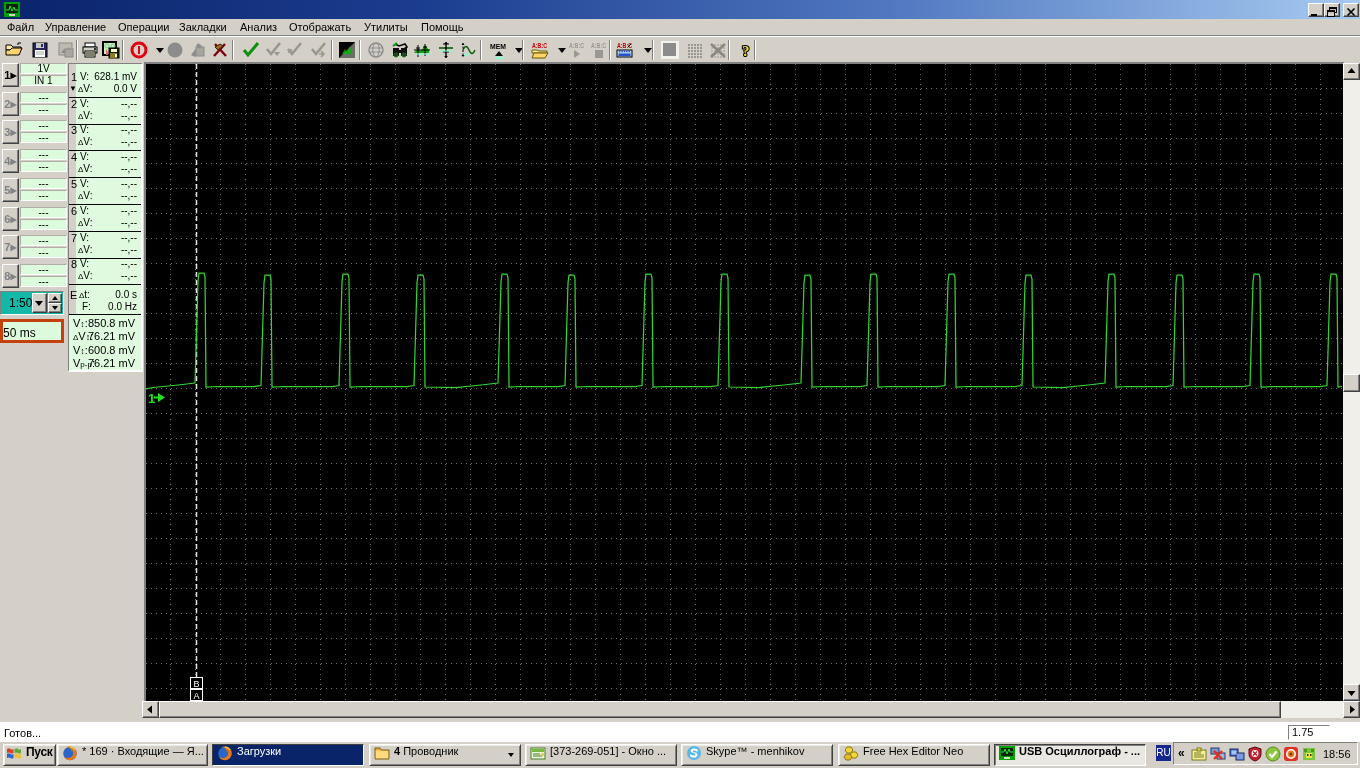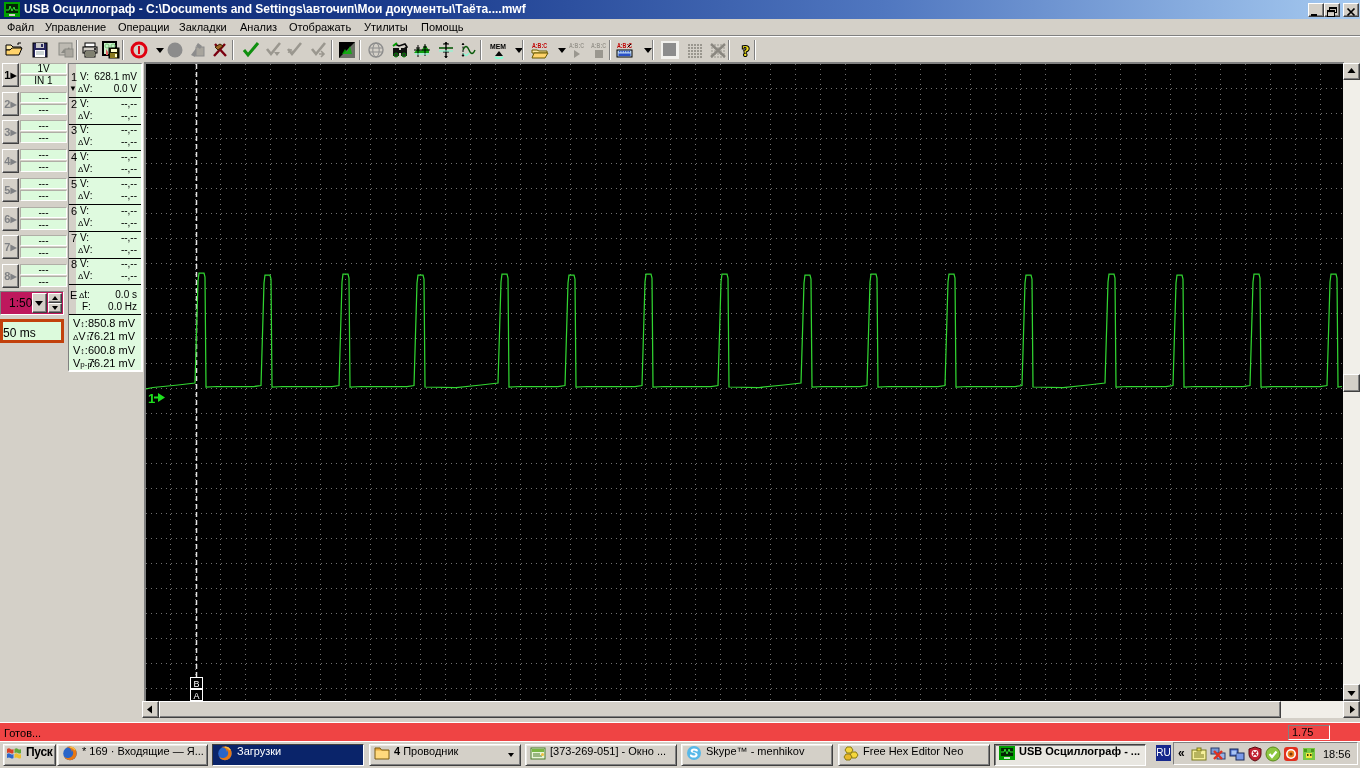--- a/index.html
+++ b/index.html
@@ -20,21 +20,20 @@
 </style></head>
 <body>
 
 <div class="abs" style="left:0;top:0;width:1360px;height:19px;background:linear-gradient(90deg,#0a246a 0%,#1b3c8e 30%,#5077c0 65%,#a6caf0 100%)">
  <svg class="abs" style="left:4px;top:2px" width="16" height="15" viewBox="0 0 16 15">
   <rect x="0" y="0" width="16" height="15" fill="#00a000"></rect>
   <rect x="2" y="2" width="12" height="9" fill="#042404"></rect>
   <polyline points="2,8 5,8 6,4 8,9 10,5 11,8 14,8" stroke="#30e030" stroke-width="1" fill="none"></polyline>
   <rect x="5" y="12" width="6" height="2" fill="#d4d0c8"></rect>
  </svg>
- <div class="abs" style="left:24px;top:2px;font-size:12px;font-weight:bold;color:#fff">USB Осциллограф - C:\Documents and Settings\авточип\Мои документы\Таёта....mwf</div>
  <div class="abs btn3d" style="left:1308px;top:3px;width:16px;height:14px"><svg width="14" height="12">
         <rect x="2" y="8" width="6" height="2" fill="#000"></rect>
       </svg></div>
  <div class="abs btn3d" style="left:1324px;top:3px;width:16px;height:14px"><svg width="14" height="12" viewBox="0 0 14 12">
         <rect x="4.5" y="1.5" width="7" height="5" fill="none" stroke="#000"></rect>
         <rect x="4.5" y="1.5" width="7" height="1.6" fill="#000"></rect>
         <rect x="2.5" y="4.5" width="7" height="6" fill="#d4d0c8" stroke="#000"></rect>
         <rect x="2.5" y="4.5" width="7" height="1.6" fill="#000"></rect>
       </svg></div>
  <div class="abs btn3d" style="left:1343px;top:3px;width:16px;height:14px"><svg width="14" height="12" viewBox="0 0 14 12">
@@ -355,21 +354,21 @@
 <div class="gbox" style="top:129px">---</div>
 <div class="chbtn btn3d" style="top:146px;color:#808285">6<span style="font-size:8px;position:relative;top:-1px">▶</span></div>
 <div class="gbox" style="top:146px">---</div>
 <div class="gbox" style="top:158px">---</div>
 <div class="chbtn btn3d" style="top:174px;color:#808285">7<span style="font-size:8px;position:relative;top:-1px">▶</span></div>
 <div class="gbox" style="top:174px">---</div>
 <div class="gbox" style="top:186px">---</div>
 <div class="chbtn btn3d" style="top:203px;color:#808285">8<span style="font-size:8px;position:relative;top:-1px">▶</span></div>
 <div class="gbox" style="top:203px">---</div>
 <div class="gbox" style="top:215px">---</div>
-<div class="abs" style="left:0;top:230px;width:64px;height:24px;background:#be185d;border:1px solid #808080;border-right-color:#fff;border-bottom-color:#fff">
+<div class="abs" style="left:0;top:230px;width:64px;height:24px;background:#14b8a6;border:1px solid #808080;border-right-color:#fff;border-bottom-color:#fff">
       <span style="position:absolute;left:8px;top:4px;font-size:12px">1:50</span>
       <div class="btn3d abs" style="left:31px;top:1px;width:15px;height:20px">
         <div style="position:absolute;left:2px;top:7px;width:0;height:0;border:4px solid transparent;border-bottom:none;border-top:5px solid #000"></div>
       </div>
       <div class="btn3d abs" style="left:47px;top:1px;width:14px;height:10px">
         <div style="position:absolute;left:3px;top:2px;width:0;height:0;border:3px solid transparent;border-top:none;border-bottom:4px solid #000"></div>
       </div>
       <div class="btn3d abs" style="left:47px;top:11px;width:14px;height:10px">
         <div style="position:absolute;left:3px;top:2px;width:0;height:0;border:3px solid transparent;border-bottom:none;border-top:4px solid #000"></div>
       </div>
@@ -484,21 +483,21 @@
 <div class="abs" style="left:142px;top:701px;width:1218px;height:17px;background:#f1efe9">
 <div class="btn3d abs" style="left:0;top:0;width:17px;height:17px"><svg width="15" height="15">
         <path d="M4 7.5 l5 -4 v8z" fill="#000"></path>
       </svg></div>
 <div class="btn3d abs" style="left:17px;top:0;width:1122px;height:17px"></div>
 <div class="btn3d abs" style="left:1201px;top:0;width:17px;height:17px"><svg width="15" height="15">
         <path d="M11 7.5 l-5 -4 v8z" fill="#000"></path>
       </svg></div>
 </div>
 <div class="abs" style="left:0;top:718px;width:1360px;height:4px;background:#d4d0c8"></div>
-<div class="abs" style="left:0;top:722px;width:1360px;height:19px;background:#ef4444;border-top:1px solid #fff">
+<div class="abs" style="left:0;top:722px;width:1360px;height:19px;background:#ffffff;border-top:1px solid #fff">
 <span class="abs" style="left:4px;top:4px;font-size:11px;color:#000">Готов...</span>
 <div class="abs sunken" style="left:1288px;top:2px;width:42px;height:15px;font-size:11px;color:#000;padding-left:3px">1.75</div>
 </div>
 
 <div class="abs" style="left:0;top:741px;width:1360px;height:27px;background:#d4d0c8;border-top:1px solid #fff"></div>
 <div class="tbtn" style="left:3px;width:53px;font-weight:bold;font-size:12px;padding-left:2px;letter-spacing:-0.3px"><svg width="16" height="16" viewBox="0 0 16 16">
       <path d="M1 4 q2 -1.5 3.5 0 q1.5 1 3 0 l0 4 q-1.5 1 -3 0 q-1.5 -1 -3.5 0z" fill="#d94126"></path>
       <path d="M8.5 4 q2 -1.5 3.5 0 q1.5 1 3 0 l0 4 q-1.5 1 -3 0 q-1.5 -1 -3.5 0z" fill="#61a839"></path>
       <path d="M1 9 q2 -1.5 3.5 0 q1.5 1 3 0 l0 4 q-1.5 1 -3 0 q-1.5 -1 -3.5 0z" fill="#2e66c9"></path>
       <path d="M8.5 9 q2 -1.5 3.5 0 q1.5 1 3 0 l0 4 q-1.5 1 -3 0 q-1.5 -1 -3.5 0z" fill="#eebf2f"></path>

